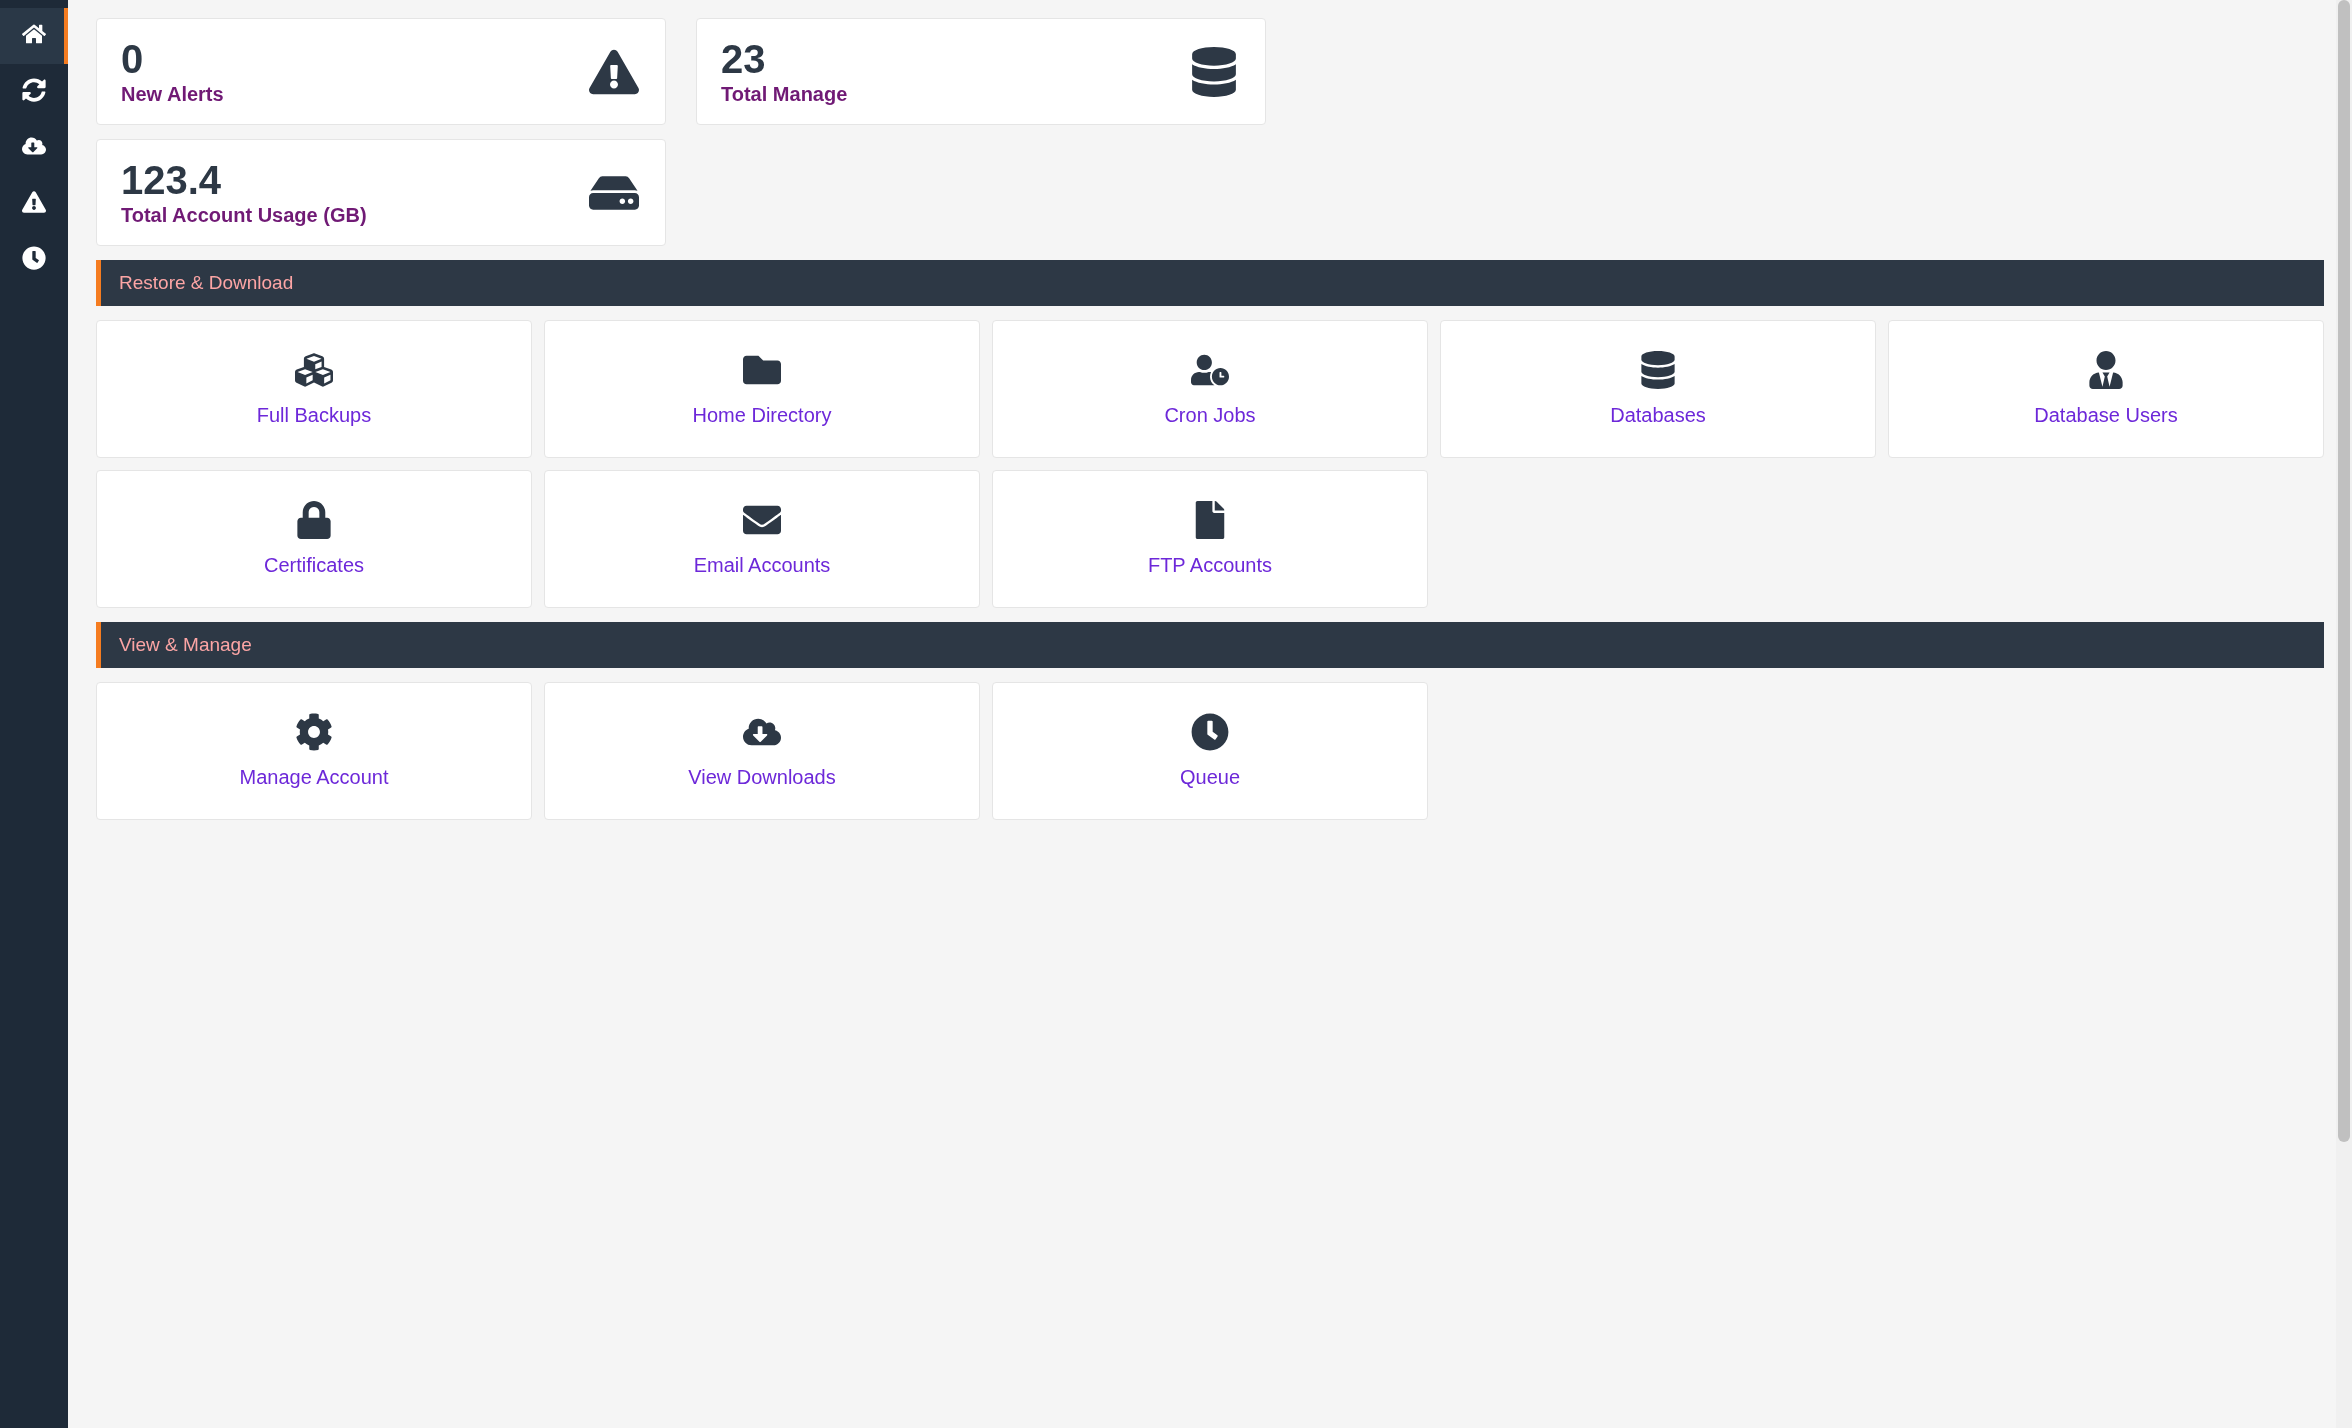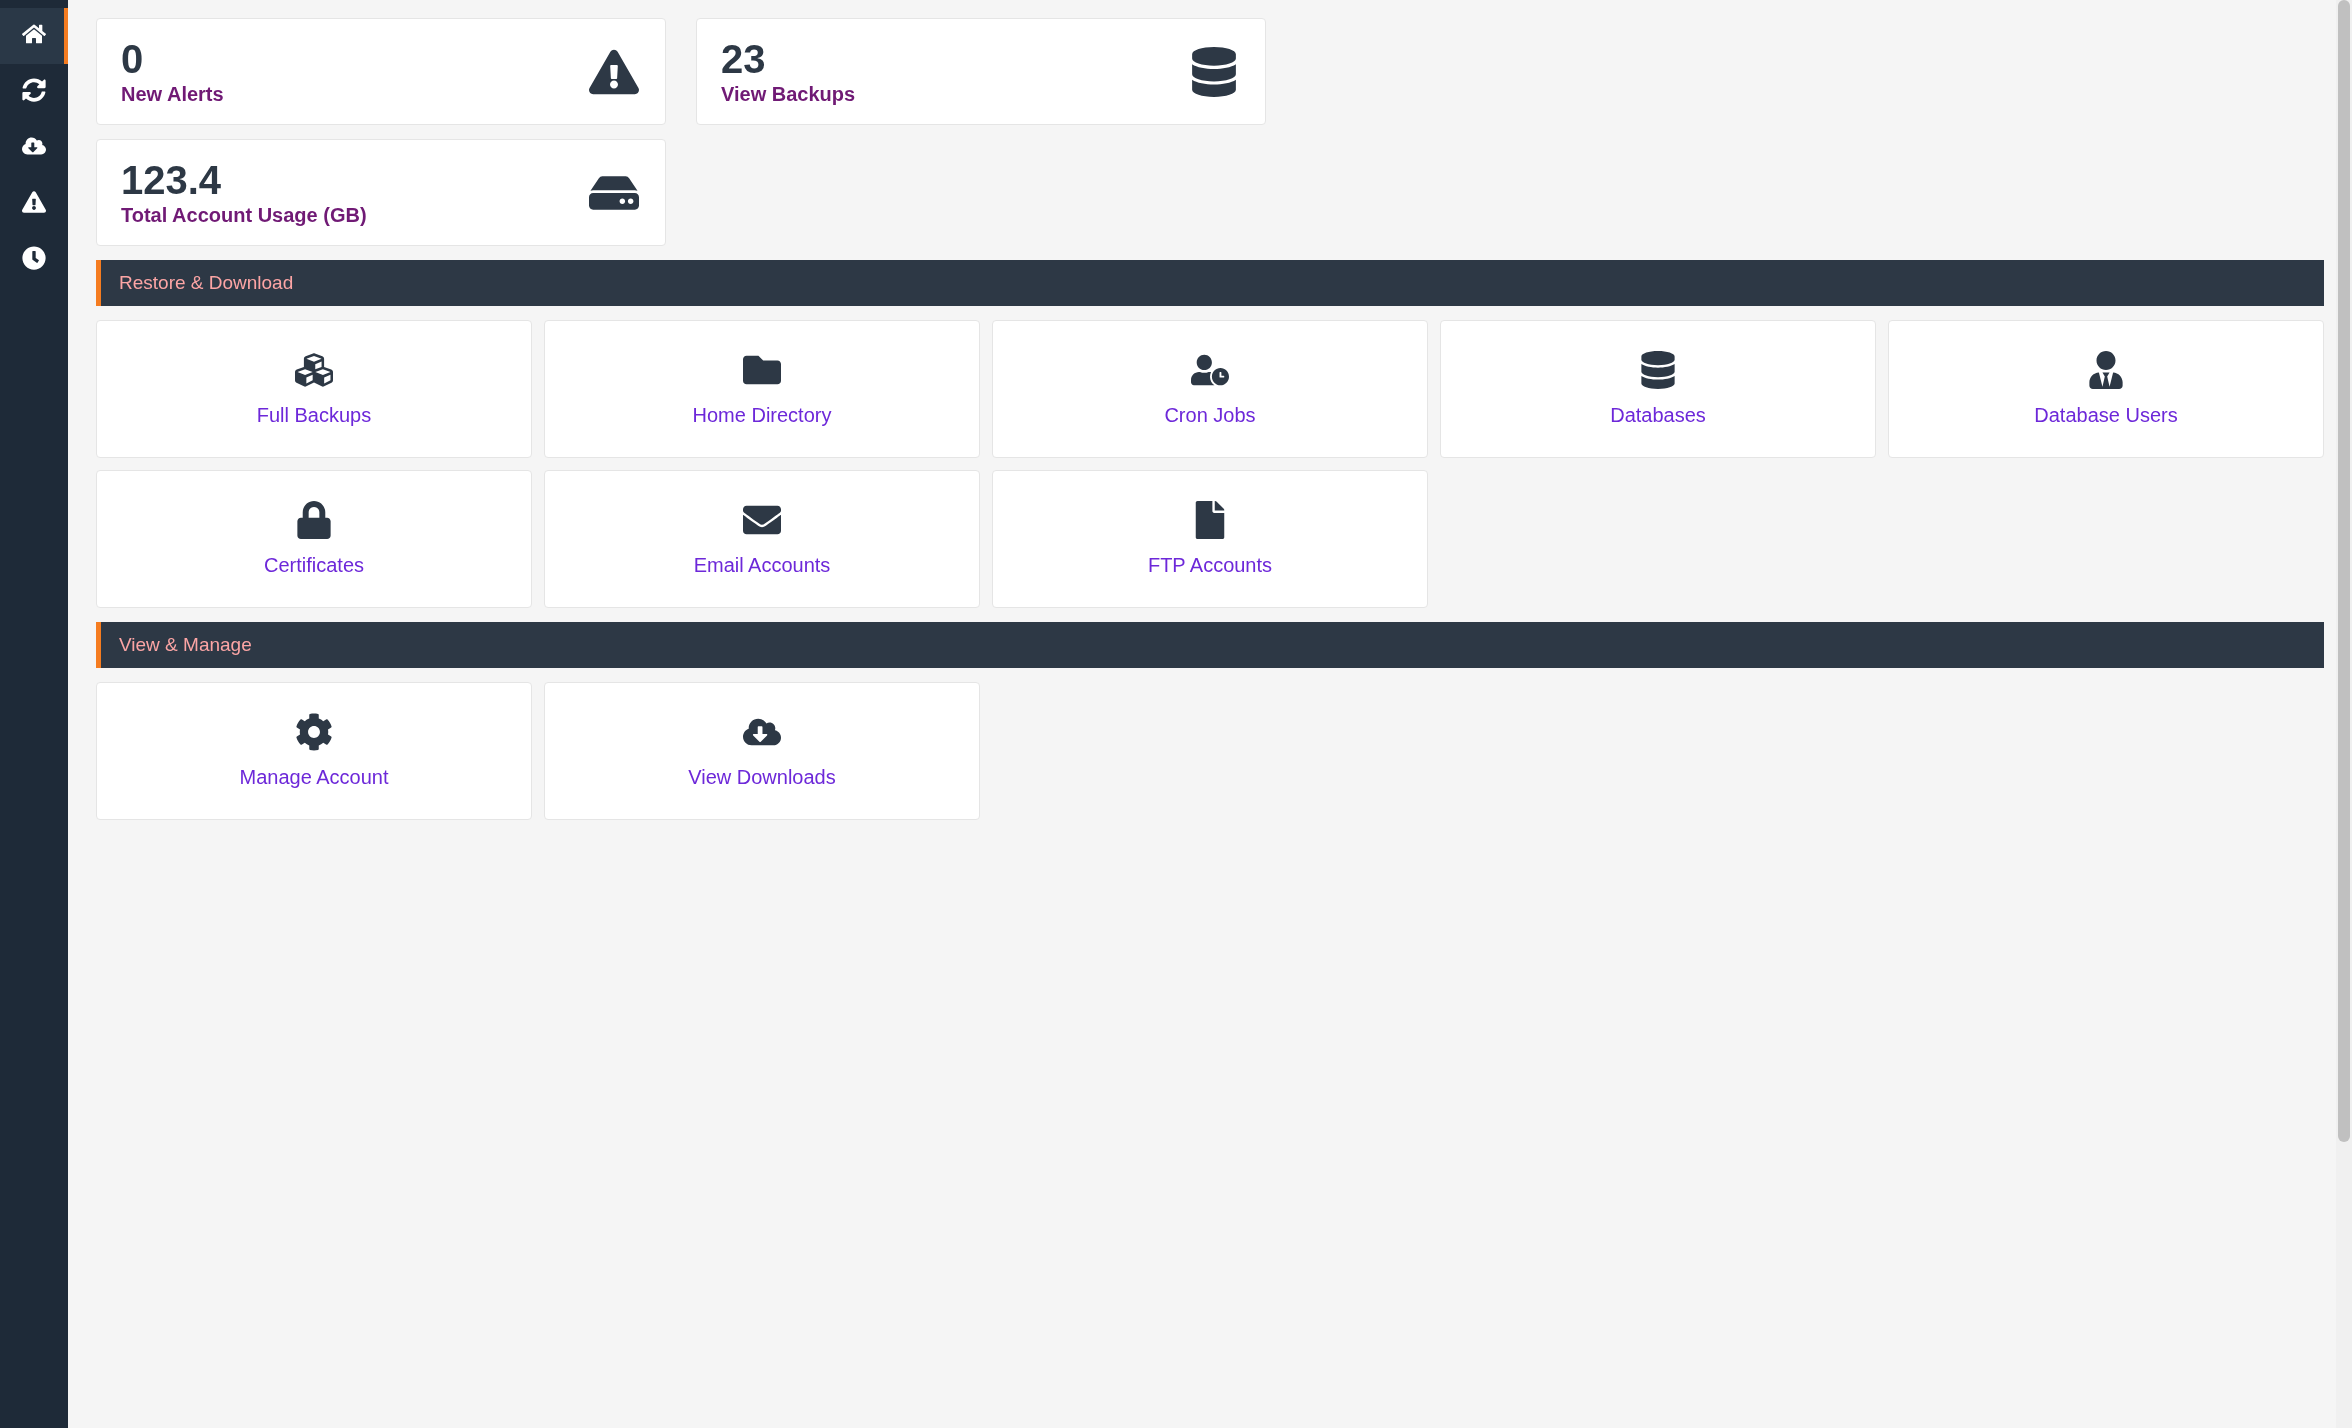--- a/index.html
+++ b/index.html
@@ -237,21 +237,21 @@
         </div>
         <div class="stat-icon">
           <svg viewBox="0 0 576 512">
               <path d="M569.517 440.013C587.975 472.007 564.806 512 527.94 512H48.054c-36.937 0-59.999-40.055-41.577-71.987L246.423 23.985c18.467-32.009 64.72-31.951 83.154 0l239.94 416.028zM288 354c-25.405 0-46 20.595-46 46s20.595 46 46 46 46-20.595 46-46-20.595-46-46-46zm-43.673-165.346l7.418 136c.347 6.364 5.609 11.346 11.982 11.346h48.546c6.373 0 11.635-4.982 11.982-11.346l7.418-136c.375-6.874-5.098-12.654-11.982-12.654h-63.383c-6.884 0-12.356 5.78-11.981 12.654z"></path>
             </svg>
         </div>
       </div>
       <div class="stat-card">
         <div class="stat-text">
           <div class="stat-value">23</div>
-          <div class="stat-label">View Backups</div>
+          <div class="stat-label">Total Manage</div>
         </div>
         <div class="stat-icon">
           <svg viewBox="0 0 448 512">
               <path d="M448 73.143v45.714C448 159.143 347.667 192 224 192S0 159.143 0 118.857V73.143C0 32.857 100.333 0 224 0s224 32.857 224 73.143zM448 176v102.857C448 319.143 347.667 352 224 352S0 319.143 0 278.857V176c48.125 33.143 136.208 48.572 224 48.572S399.874 209.143 448 176zm0 160v102.857C448 479.143 347.667 512 224 512S0 479.143 0 438.857V336c48.125 33.143 136.208 48.572 224 48.572S399.874 369.143 448 336z"></path>
             </svg>
         </div>
       </div>
     </div>
 
     <div class="stats-row">
@@ -349,19 +349,27 @@
         <div class="tile-label">Manage Account</div>
       </div>
       <div class="tile">
         <div class="tile-icon">
           <svg viewBox="0 0 640 512">
               <path d="M537.6 226.6c4.1-10.7 6.4-22.4 6.4-34.6 0-53-43-96-96-96-19.7 0-38.1 6-53.3 16.2C367 64.2 315.3 32 256 32c-88.4 0-160 71.6-160 160 0 2.7.1 5.4.2 8.1C40.2 219.8 0 273.2 0 336c0 79.5 64.5 144 144 144h368c70.7 0 128-57.3 128-128 0-61.9-44-113.6-102.4-125.4zm-132.9 88.7L299.3 420.7c-6.2 6.2-16.4 6.2-22.6 0L171.3 315.3c-10.1-10.1-2.9-27.3 11.3-27.3H248V176c0-8.8 7.2-16 16-16h48c8.8 0 16 7.2 16 16v112h65.4c14.2 0 21.4 17.2 11.3 27.3z"></path>
             </svg>
         </div>
         <div class="tile-label">View Downloads</div>
       </div>
+      <div class="tile">
+        <div class="tile-icon">
+          <svg viewBox="0 0 512 512">
+              <path d="M256 8C119 8 8 119 8 256s111 248 248 248 248-111 248-248S393 8 256 8zm57.1 350.1L224.9 294c-3.1-2.3-4.9-5.9-4.9-9.7V116c0-6.6 5.4-12 12-12h48c6.6 0 12 5.4 12 12v137.7l63.5 46.2c5.4 3.9 6.5 11.4 2.6 16.8l-28.3 38.8c-3.9 5.3-11.4 6.5-16.8 2.6z"></path>
+            </svg>
+        </div>
+        <div class="tile-label">Queue</div>
+      </div>
     </div>
   </main>
 </div>
 
 <div class="scrollbar-track">
   <div class="scrollbar-thumb"></div>
 </div>
 
 </body></html>

